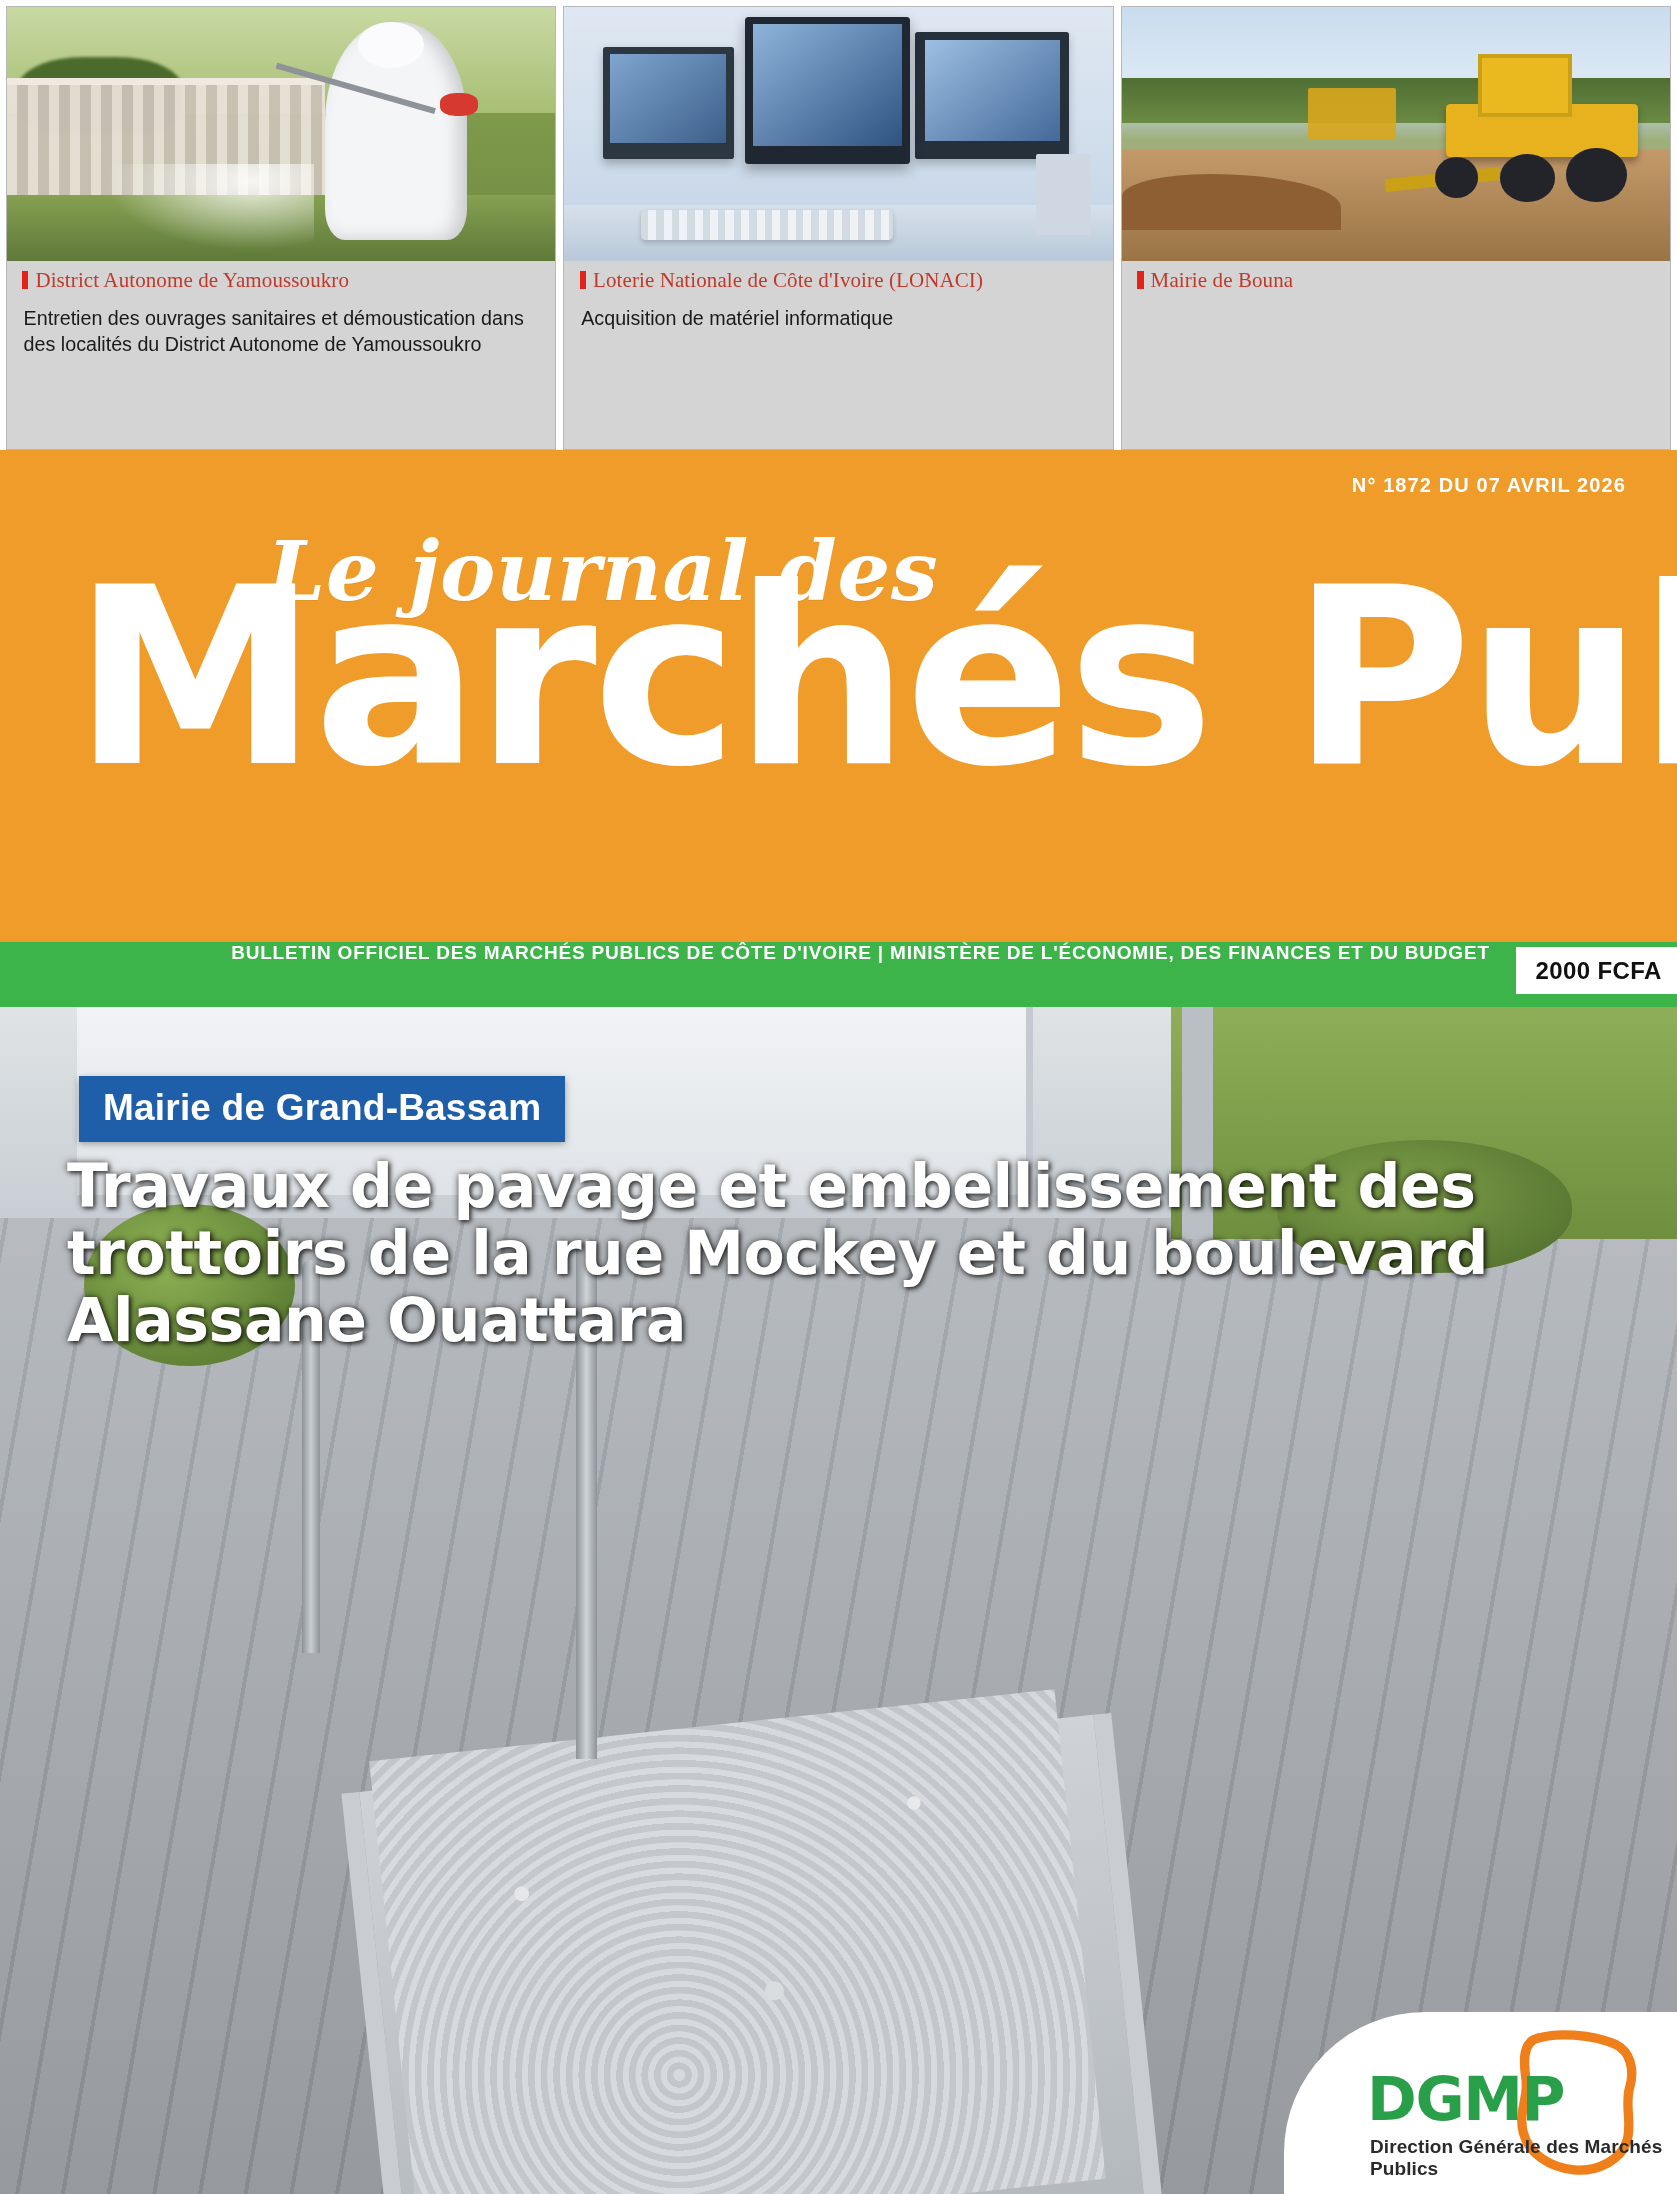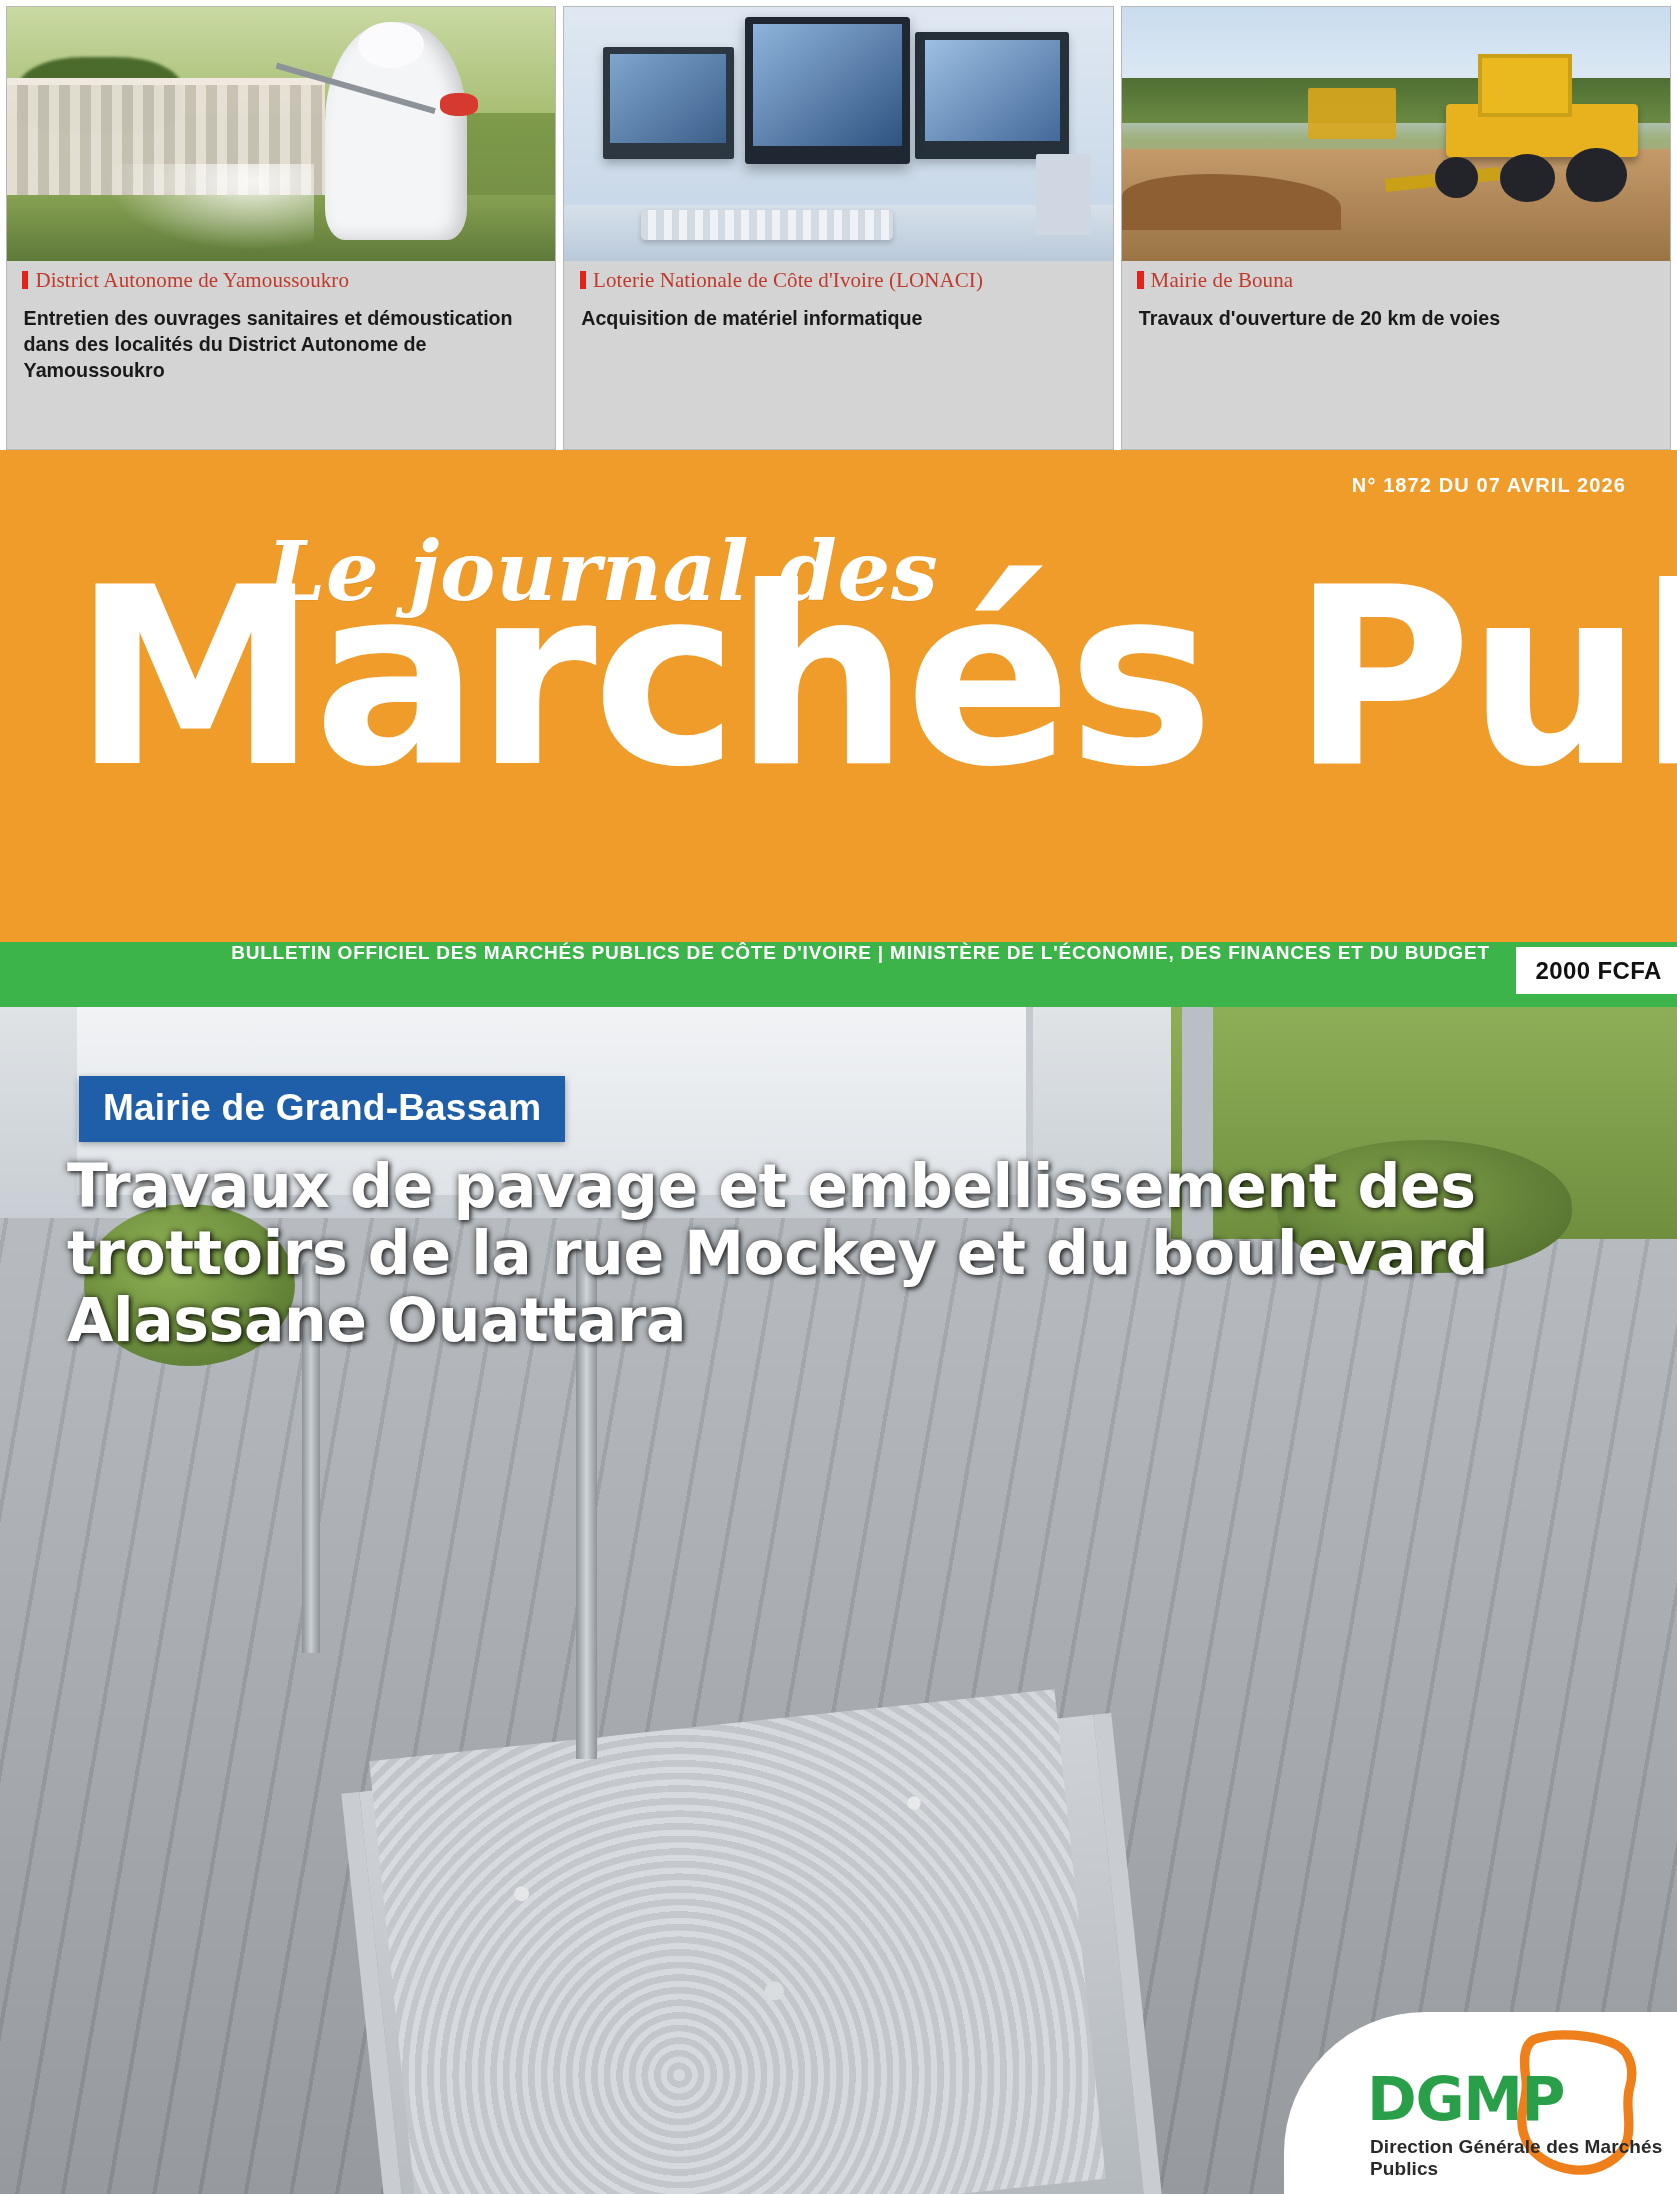--- a/index.html
+++ b/index.html
@@ -58,21 +58,20 @@
     font-family: "Liberation Serif", serif;
     font-size: 21px;
     letter-spacing: 0.1px;
     white-space: nowrap;
   }
   .teaser-desc {
     padding: 12.6px 17px 14px 17px;
     font-size: 19.7px;
     line-height: 1.32;
     color: #1a1a1a;
-    font-weight: bold;
   }
 
   
   .ph1 { background: linear-gradient(180deg,#9fb35a 0%, #7e9a4a 42%, #6f8a43 100%); }
   .ph1 .sky { position:absolute; top:0; left:0; right:0; height:42%; background:linear-gradient(180deg,#c9d9a3,#a8bf74); }
   .ph1 .fence { position:absolute; top:28%; left:0; width:58%; height:46%;
     background: repeating-linear-gradient(90deg,#e8e2d8 0 9.8px, #c9c2b6 9.8px 21px);
     opacity:.95; }
   .ph1 .fence-top { position:absolute; top:28%; left:0; width:58%; height:7px; background:#efe9df;}
   .ph1 .greenbush { position:absolute; top:20%; left:2%; width:30%; height:30%; background:#4b6b2d; border-radius:40% 40% 30% 30%; filter: blur(1.4px);}
@@ -382,21 +381,20 @@
         <div class="g-blade"></div>
         <div class="g-wheel1"></div>
           <div class="g-wheel2"></div>
           <div class="g-wheel3"></div>
       </div>
     </div>
     <div class="teaser-meta">
       <div class="red-tick"></div>
       <div class="teaser-org">Mairie de Bouna</div>
     </div>
-    <div class="teaser-desc">Travaux d'ouverture de 20 km de voies</div>
   </div>
 
 </div>
 
 <div class="masthead">
   <div class="issue-line">N° 1872 DU 07 AVRIL 2026</div>
   <div class="script-title">Le journal des</div>
   <div class="main-title">Marchés Publics</div>
 </div>
 

